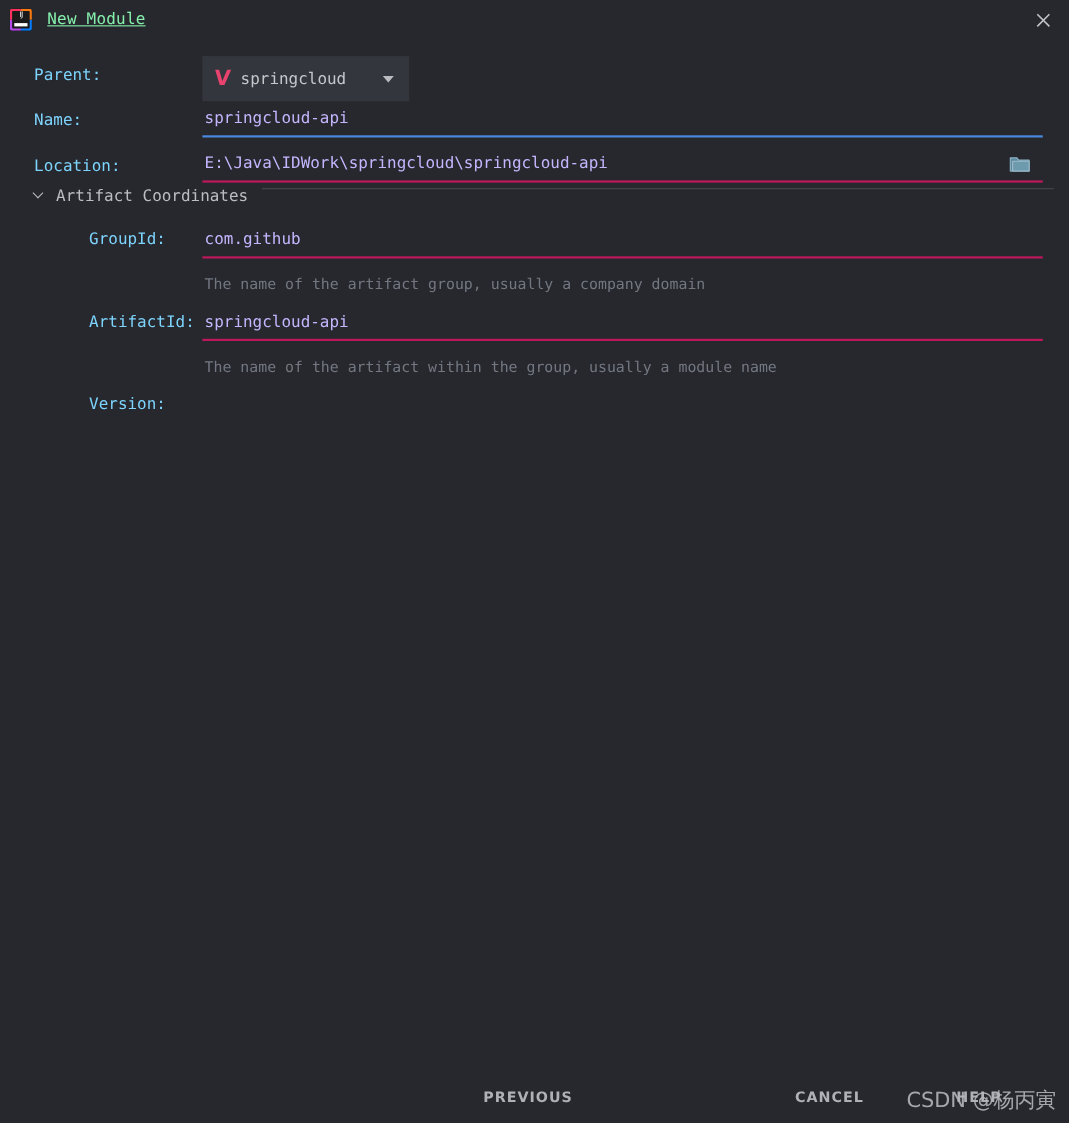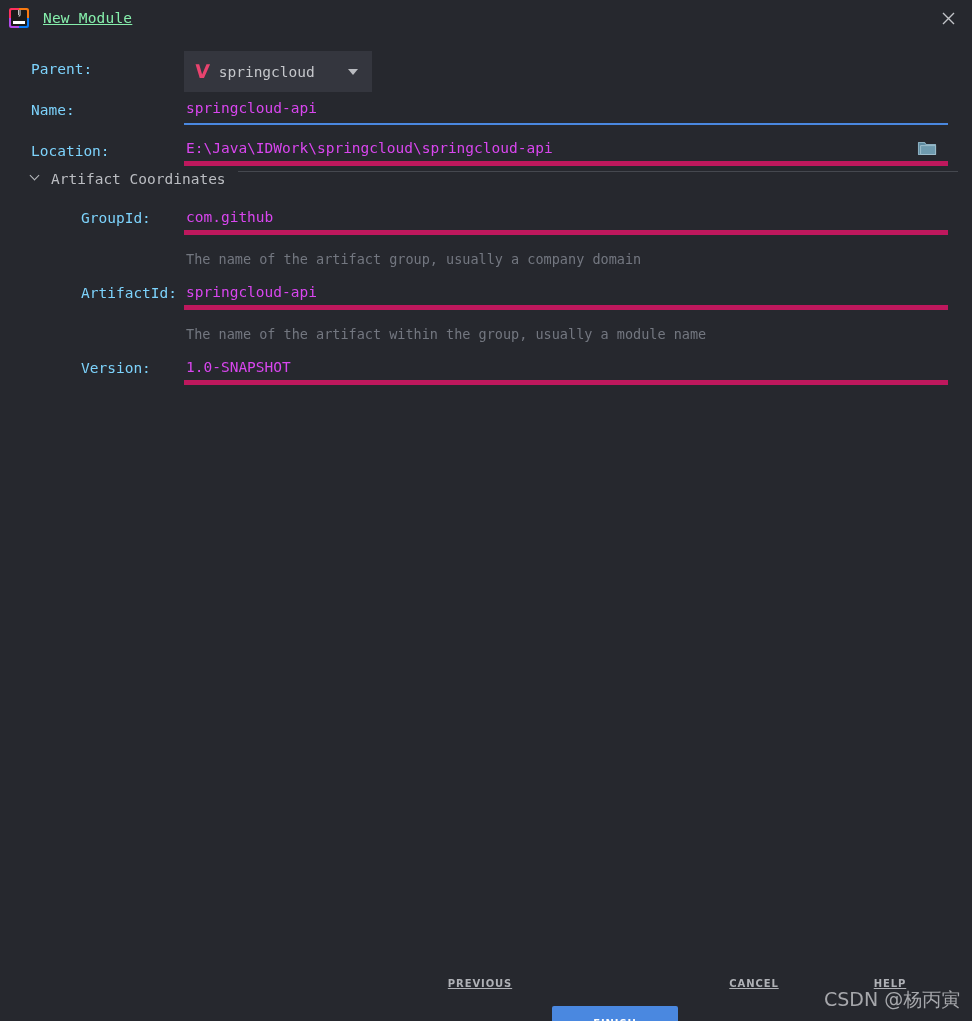--- a/index.html
+++ b/index.html
@@ -122,26 +122,26 @@
   }
 
   
   .field {
     position: absolute;
     left: 184px;
     top: 4px;
     height: 32px;
     display: flex;
     align-items: center;
-    border-bottom: 5px solid #be185d;
+    border-bottom: 2px solid #be185d;
     cursor: text;
   }
   .field .val {
     font-size: 14.5px;
-    color: #d946ef;
+    color: #c4b5fd;
     white-space: nowrap;
     padding-left: 2px;
   }
   .field.focused { border-bottom: 2px solid #4A88E0; }
 
   .field.w-name     { width: 764px; }
   .field.w-location { width: 764px; padding-right: 40px; }
   .field.w-coord    { width: 764px; }
 
   .folder-btn {
@@ -201,33 +201,32 @@
 
   
   .buttons {
     position: absolute;
     left: 0; right: 0;
     bottom: 0;
     height: 62px;
   }
   .btn {
     position: absolute;
-    top: 7px;
+    top: 22px;
     height: 34px;
     display: flex;
     align-items: center;
     justify-content: center;
-    font-size: 10px;
+    font-size: 13px;
     font-weight: bold;
     letter-spacing: 0.9px;
     color: #AFB1B6;
     font-family: "DejaVu Sans", sans-serif;
     cursor: pointer;
     white-space: nowrap;
-    text-decoration: underline;
   }
   .btn.primary {
     background: #4A88E0;
     color: #FFFFFF;
     border-radius: 2px;
   }
   .btn-previous { left: 428px; width: 104px; }
   .btn-finish   { left: 552px; width: 126px; margin-top: 40px; }
   .btn-cancel   { left: 702px; width: 104px; }
   .btn-help     { left: 850px; width: 80px; }
@@ -317,23 +316,20 @@
     <div class="field w-coord">
       <span class="val">springcloud-api</span>
     </div>
   </div>
   <div class="row" style="height:37px">
     <div class="hint" style="top:14px">The name of the artifact within the group, usually a module name</div>
   </div>
 
   <div class="row" style="height:38px">
     <div class="lbl indent">Version:</div>
-    <div class="field w-coord">
-      <span class="val">1.0-SNAPSHOT</span>
-    </div>
   </div>
 
 </div>
 
 <div class="buttons">
   <div class="btn btn-previous">PREVIOUS</div>
   <div class="btn primary btn-finish">FINISH</div>
   <div class="btn btn-cancel">CANCEL</div>
   <div class="btn btn-help">HELP</div>
   <div class="watermark">CSDN @杨丙寅</div>

